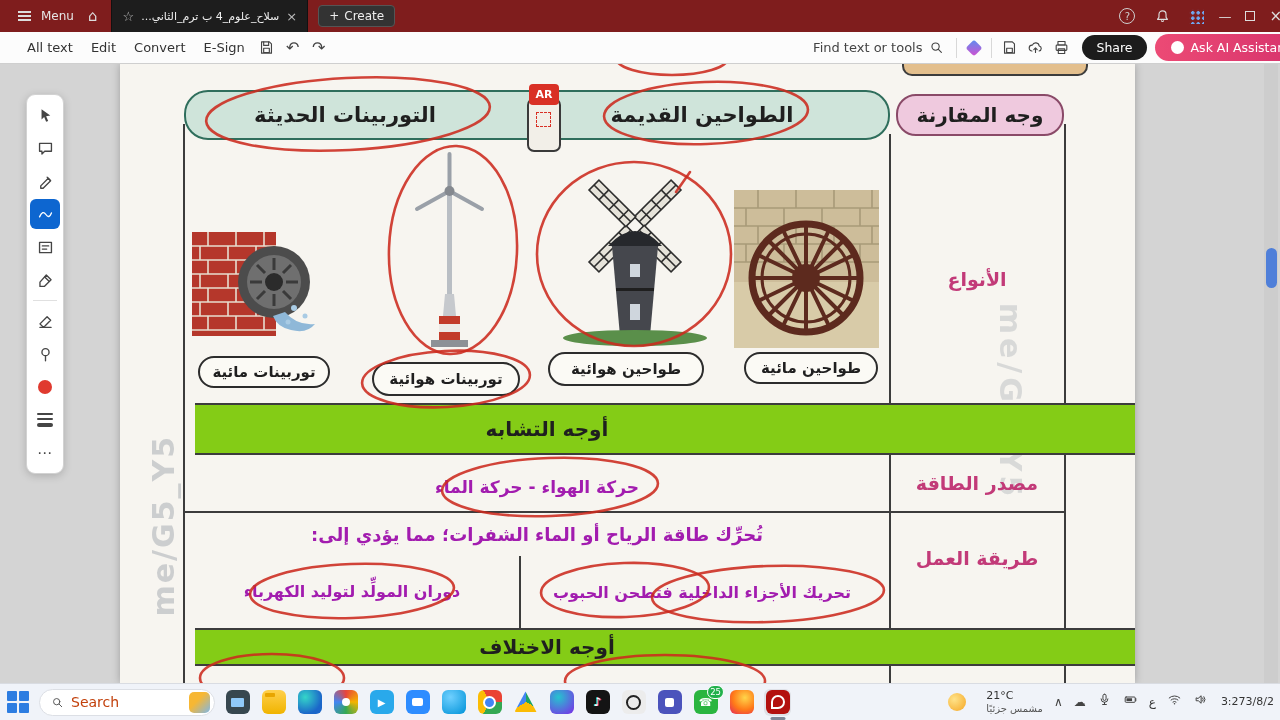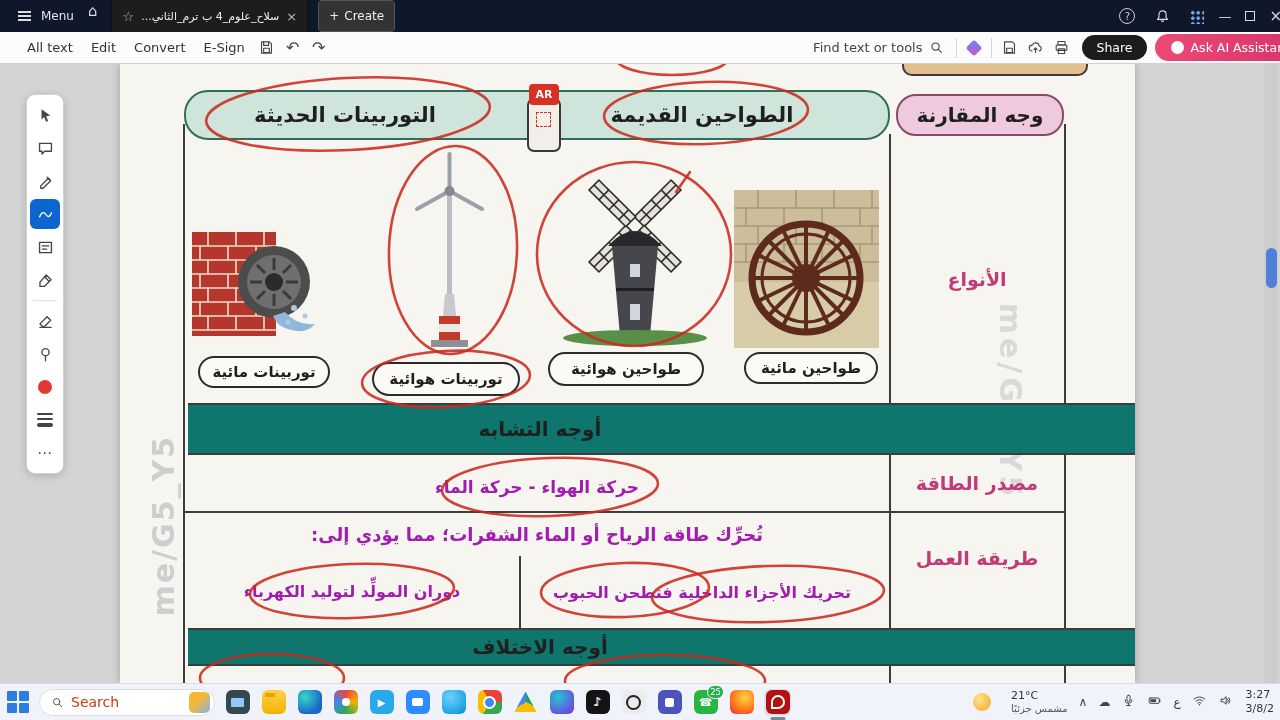--- a/index.html
+++ b/index.html
@@ -1,21 +1,21 @@
 <!DOCTYPE html>
 <html><head>
 <meta charset="utf-8">
 <style>
   *{margin:0;padding:0;box-sizing:border-box}
   html,body{width:1280px;height:720px;overflow:hidden}
   body{font-family:"DejaVu Sans",sans-serif;background:#888;user-select:none}
   .screen{position:relative;width:1280px;height:720px;overflow:hidden;background:#d4d4d4}
 
   
-  .appbar{position:absolute;top:0;left:0;right:0;height:32px;background:#0f172a;display:flex;color:#e6e6e6;font-size:12px;z-index:40;padding:0 8px}
+  .appbar{position:absolute;top:0;left:0;right:0;height:32px;background:#7f1d1d;display:flex;align-items:center;color:#e6e6e6;font-size:12px;z-index:40;padding:0 8px}
   .hamburger{display:inline-flex;flex-direction:column;gap:2.5px;margin:0 4px}
   .hamburger i{display:block;width:13px;height:1.6px;background:#ddd}
   .menu-btn{display:flex;align-items:center;gap:6px;padding:4px 6px;border-radius:4px;cursor:pointer}
   .glyph-btn{font-size:15px;color:#ddd;padding:2px 8px;border-radius:4px;cursor:pointer}
   .tab{display:flex;align-items:center;gap:7px;background:#1d1d1d;height:32px;padding:0 10px;margin-left:6px;border-left:1px solid #111;border-right:1px solid #111}
   .tab .title{max-width:142px;white-space:nowrap;overflow:hidden;text-overflow:ellipsis;font-size:11px;color:#f0f0f0;direction:rtl}
   .tab .star{color:#bbb;font-size:13px}
   .tab .x{color:#bbb;font-size:13px;cursor:pointer}
   .create-btn{display:flex;align-items:center;gap:5px;background:#333;border:1px solid #555;border-radius:4px;padding:3px 10px;margin-left:10px;font-size:12px;color:#eee;cursor:pointer}
   .appbar-right{margin-left:auto;display:flex;align-items:center;gap:14px}
@@ -51,21 +51,21 @@
   .ellipsis-g{font-size:15px;color:#454545;letter-spacing:1px}
 
   
   .page{position:absolute;left:120px;top:64px;width:1015px;height:619px;background:#f7f5f0;box-shadow:0 0 8px rgba(0,0,0,.25);z-index:10;overflow:hidden}
   .vline,.hline{position:absolute;background:#3c3c3c;z-index:1}
   .teal-pill{position:absolute;left:64px;top:26px;width:706px;height:50px;background:#cfe4da;border:2.5px solid #2f6e5c;border-radius:24px;z-index:2}
   .pink-pill{position:absolute;left:776px;top:30px;width:168px;height:42px;background:#efc9de;border:2.5px solid #8a4a68;border-radius:20px;z-index:2;display:flex;align-items:center;justify-content:center}
   .hdr-txt{position:absolute;font-weight:bold;font-size:21px;color:#1f1f1f;transform:translate(-50%,-50%);white-space:nowrap;z-index:3;direction:rtl}
   .pink-pill .hdr-txt{position:static;transform:none;font-size:20px}
   .cut-tan{position:absolute;left:782px;top:0;width:186px;height:12px;background:#e3bf8d;border:2px solid #3c3c3c;border-top:none;border-radius:0 0 10px 10px;z-index:2}
-  .band{position:absolute;left:68px;width:972px;background:#0f766e;border-top:2px solid #3c3c3c;border-bottom:2px solid #3c3c3c;z-index:2}
+  .band{position:absolute;left:75px;width:972px;background:#84cc16;border-top:2px solid #3c3c3c;border-bottom:2px solid #3c3c3c;z-index:2}
   .band span{position:absolute;left:352px;top:50%;transform:translate(-50%,-50%);font-weight:bold;font-size:20px;color:#1f1f1f;white-space:nowrap;direction:rtl}
   .rowlabel{position:absolute;transform:translate(-50%,-50%);font-weight:bold;font-size:19px;color:#c23a78;white-space:nowrap;z-index:3;direction:rtl}
   .bodytxt{position:absolute;transform:translate(-50%,-50%);font-weight:bold;color:#a21caf;white-space:nowrap;z-index:3;direction:rtl}
   .caption{position:absolute;background:#fbfaf5;border:2px solid #2c2c2c;border-radius:30px;display:flex;align-items:center;justify-content:center;font-weight:bold;font-size:15px;color:#1f1f1f;z-index:3;direction:rtl}
   .fig{position:absolute;z-index:2}
   .annot{position:absolute;left:0;top:0;width:1015px;height:619px;z-index:6;pointer-events:none}
   .annot ellipse,.annot path{stroke:#cc2a1e;stroke-width:2.6;fill:none;stroke-linecap:round;opacity:.88}
   .wm{position:absolute;color:#9aa0a8;z-index:1;font-weight:bold;white-space:nowrap}
   .ar-marker{position:absolute;left:398px;top:20px;width:52px;height:72px;z-index:4}
   .ar-phone{position:absolute;left:9px;top:14px;width:34px;height:54px;background:#f2efe8;border:2.5px solid #3a3a3a;border-radius:7px}
@@ -108,21 +108,21 @@
   .i-acrobat{background:#b3110f}.i-acrobat::after{content:"";width:10px;height:10px;border:2.4px solid #fff;border-radius:50% 50% 50% 0}
   .tray{margin-left:auto;display:flex;align-items:center;gap:11px;padding-right:0}
   .weather{display:flex;align-items:center;gap:20px;cursor:pointer}
   .sun{width:18px;height:18px;border-radius:50%;background:radial-gradient(circle at 35% 35%,#ffe38a,#f5a623);flex:none}
   .wcol{display:flex;flex-direction:column;line-height:1.15}
   .wtemp{font-size:11px;color:#333}
   .wdesc{font-size:10px;color:#555;direction:rtl}
   .tray-g{font-size:12px;color:#444;cursor:pointer}
   .tray svg{width:15px;height:15px;stroke:#444;fill:none;stroke-width:1.6;stroke-linecap:round;stroke-linejoin:round}
   .lang{font-size:12px;color:#333;cursor:pointer}
-  .clock{display:flex;flex-direction:column;line-height:1.25;font-size:11px;color:#333;cursor:pointer;margin-left:2px}
+  .clock{display:flex;flex-direction:row;align-items:flex-end;line-height:1.25;font-size:11px;color:#333;cursor:pointer;margin-left:2px}
 </style>
 </head>
 <body>
 
 <div class="screen">
 
   <div class="appbar">
     <div class="menu-btn">
       <span class="hamburger">
           <i></i>

